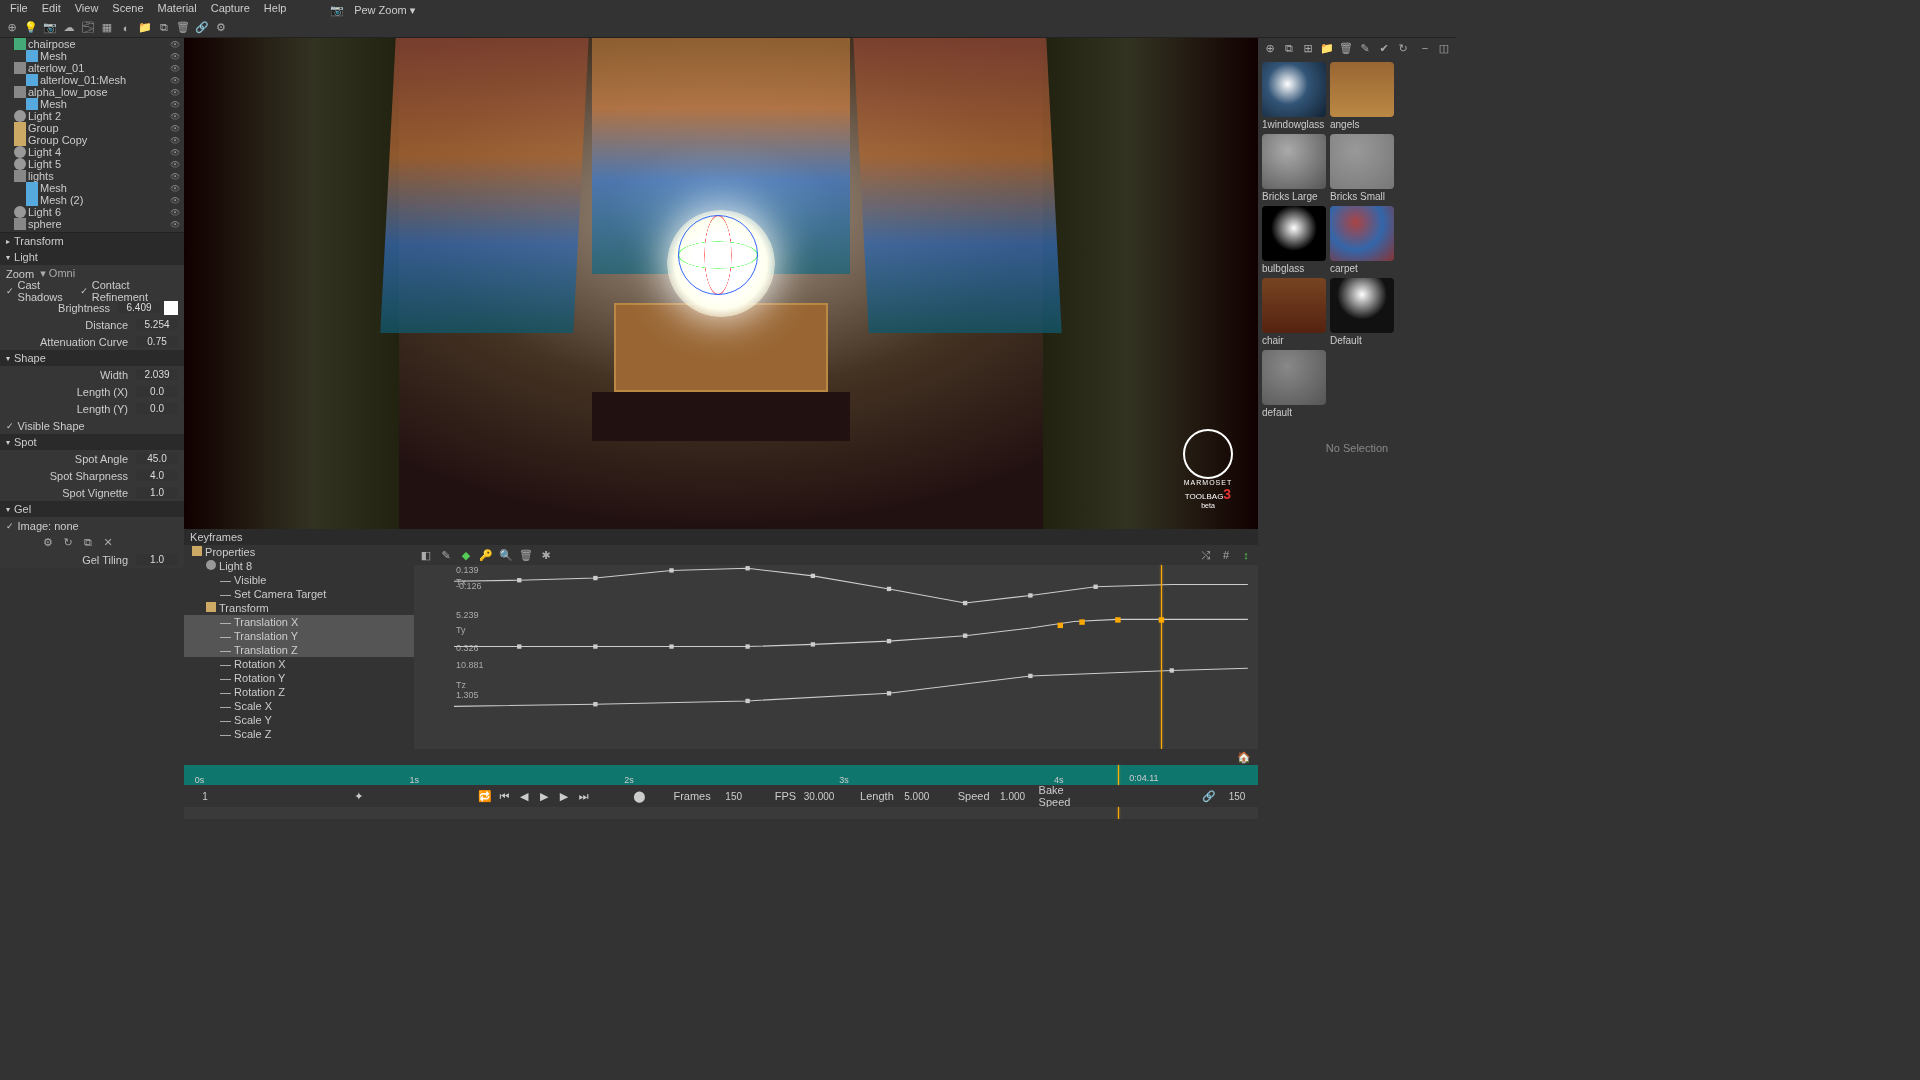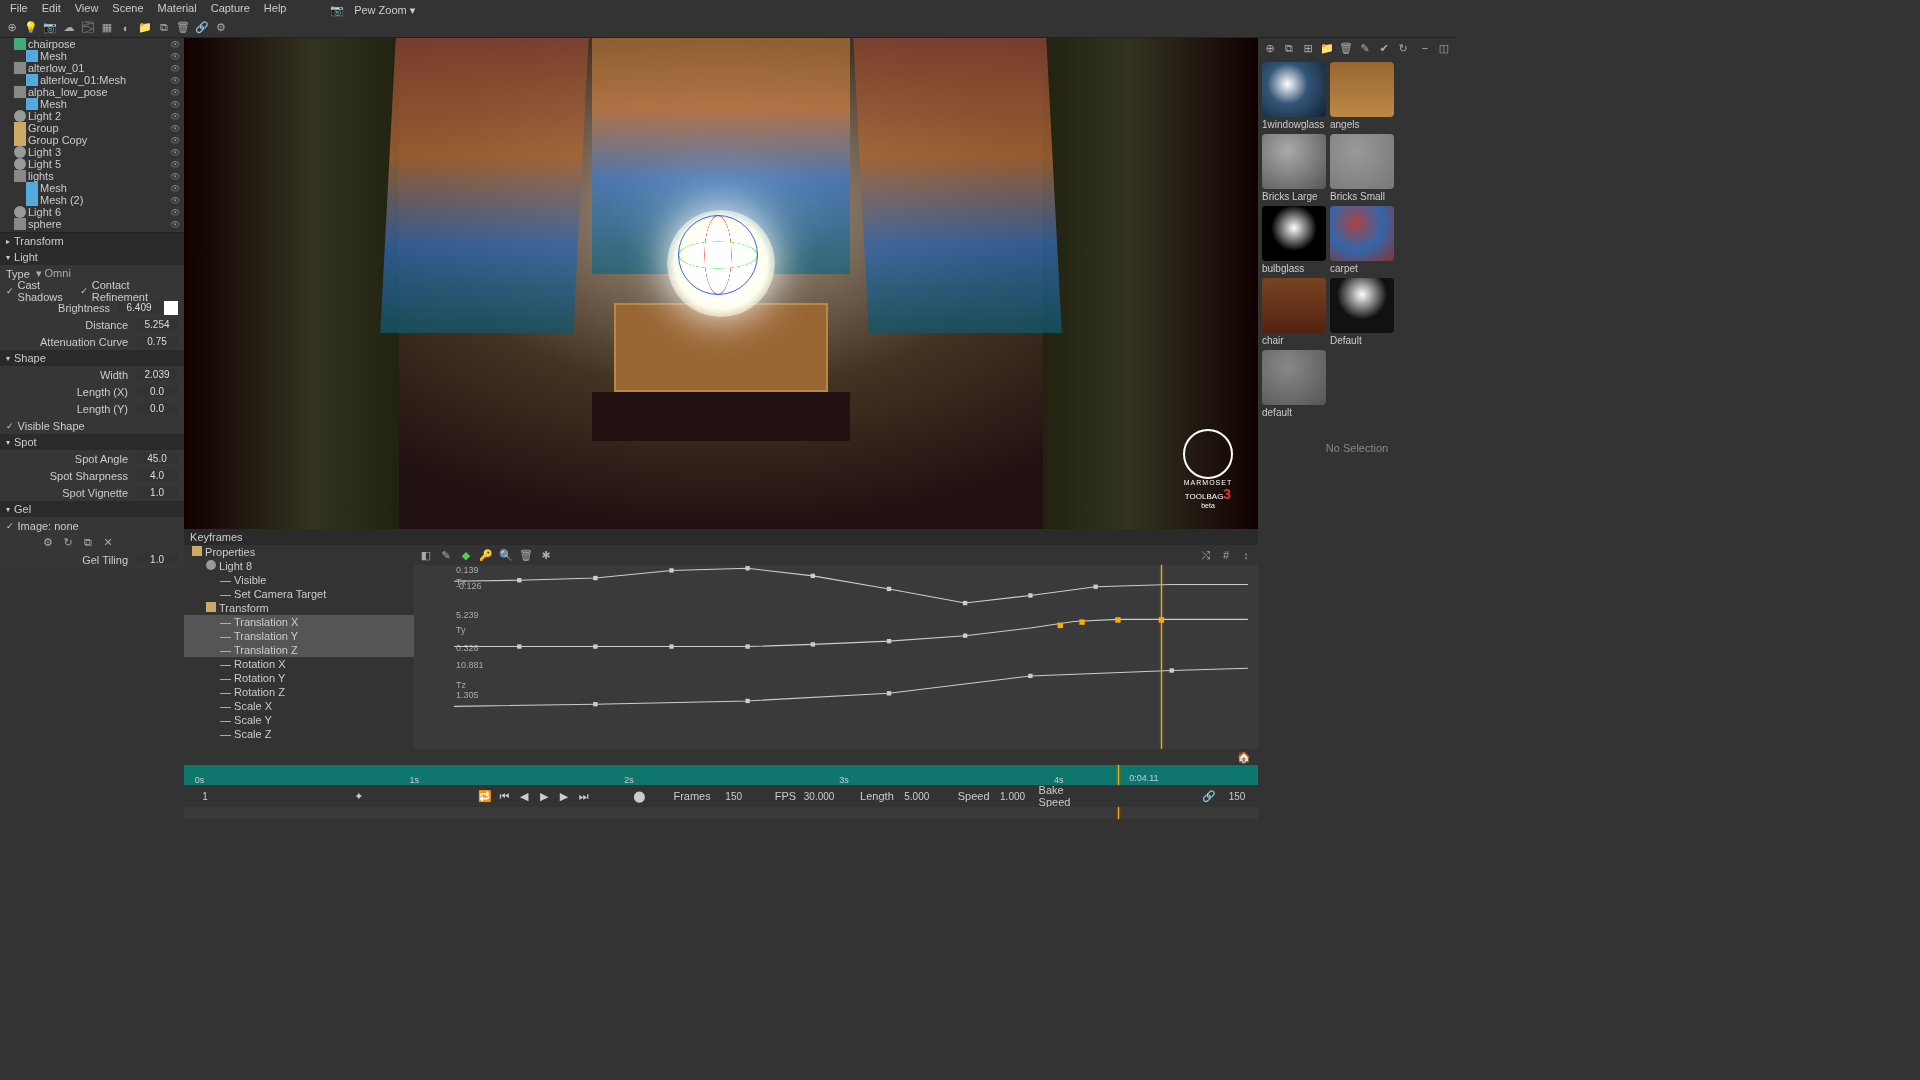--- a/index.html
+++ b/index.html
@@ -160,21 +160,21 @@
             <span>Group</span>
             <span class="eye">👁</span>
           </div>
           <div class="outliner-row indent1">
             <span class="icon ic-folder"></span>
             <span>Group Copy</span>
             <span class="eye">👁</span>
           </div>
           <div class="outliner-row indent1">
             <span class="icon ic-light"></span>
-            <span>Light 3</span>
+            <span>Light 4</span>
             <span class="eye">👁</span>
           </div>
           <div class="outliner-row indent1">
             <span class="icon ic-light"></span>
             <span>Light 5</span>
             <span class="eye">👁</span>
           </div>
           <div class="outliner-row indent1">
             <span class="icon ic-group"></span>
             <span>lights</span>
@@ -199,21 +199,21 @@
             <span class="icon ic-group"></span>
             <span>sphere</span>
             <span class="eye">👁</span>
           </div>
         </div>
 
       <div class="props">
         <div class="section-header">Transform</div>
         <div class="section-header open">Light</div>
         <div class="prop-row">
-          <span>Type</span>&nbsp;&nbsp;
+          <span>Zoom</span>&nbsp;&nbsp;
           <span style="color:#aaa;">▾ <span>Omni</span></span>
         </div>
         <div class="prop-row">
           <span class="chk">Cast Shadows</span>
           <span style="flex:1"></span>
           <span class="chk">Contact Refinement</span>
         </div>
         <div class="prop-row">
             <span class="prop-label">Brightness</span>
             <input class="prop-value" value="6.409" style="">

